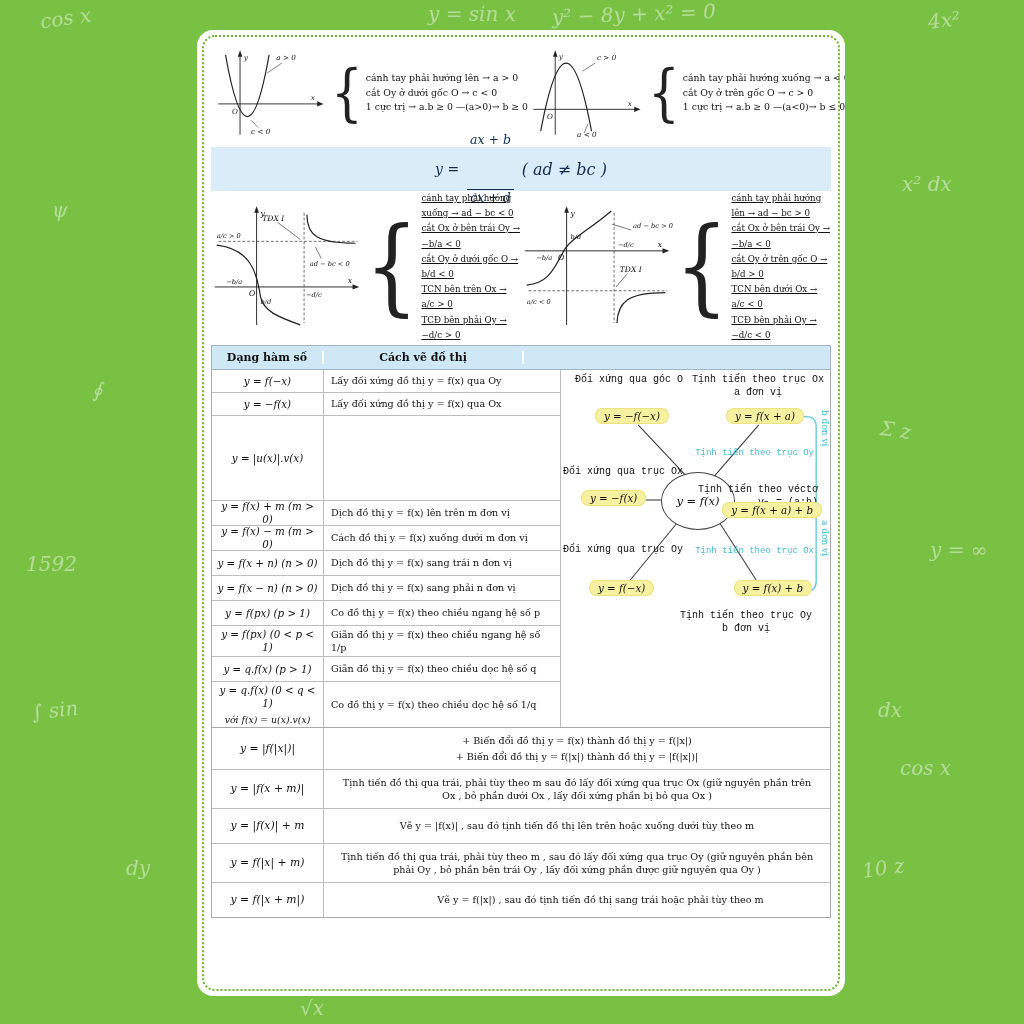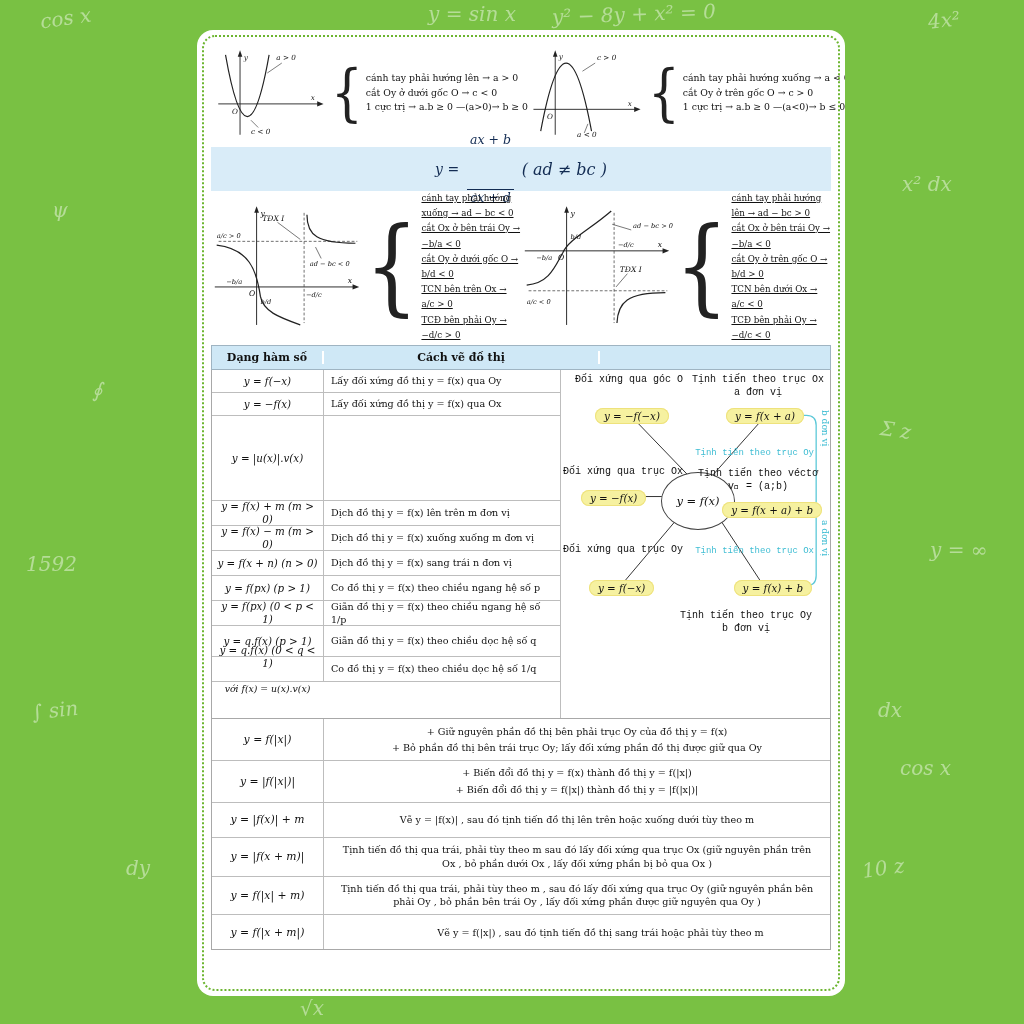--- a/index.html
+++ b/index.html
@@ -41,34 +41,34 @@
   .axis{stroke:#222;stroke-width:1;fill:none;}
   .curve{stroke:#222;stroke-width:1.3;fill:none;}
   .dash{stroke:#444;stroke-width:.8;stroke-dasharray:3 2;fill:none;}
   .ann{stroke:#333;stroke-width:.7;fill:none;}
   .tip{fill:#222;}
   .gm{font-style:italic;font-family:"DejaVu Serif",serif;font-size:8px;fill:#111;}
   .gm.small{font-size:7px;}
   
   .thead{display:flex;background:#cfe8f6;height:23px;align-items:center;margin-top:5px;border:1px solid #9fb4c2;font-weight:bold;font-size:11px;}
   .th1{width:112px;text-align:center;border-right:2px solid #fff;box-sizing:border-box;}
-  .th2{width:276px;text-align:center;border-right:2px solid #fff;box-sizing:border-box;}
+  .th2{width:200px;text-align:center;border-right:2px solid #fff;box-sizing:border-box;}
   .th3{flex:1;}
   .main-wrap{display:flex;border:1px solid #a8a8a8;border-top:none;}
   .left-table{width:348px;display:flex;flex-direction:column;}
   .trow{display:flex;border-bottom:1px solid #bdbdbd;}
   .left-table .trow:nth-child(1),.left-table .trow:nth-child(2){height:22px;}
   .left-table .trow:nth-child(3){height:84px;}
   .left-table .trow:nth-child(4),.left-table .trow:nth-child(5),
   .left-table .trow:nth-child(6),.left-table .trow:nth-child(7),
   .left-table .trow:nth-child(8),.left-table .trow:nth-child(10){height:24px;}
   .left-table .trow:nth-child(9){height:30px;}
   .left-table .trow:nth-child(11){flex:1;border-bottom:none;}
   .fcell{width:112px;border-right:1px solid #bdbdbd;display:flex;flex-direction:column;align-items:center;justify-content:center;text-align:center;font-style:italic;font-size:10.3px;padding:2px 3px;box-sizing:border-box;line-height:1.25;}
-  .fx2{font-size:9.3px;margin-top:13px;}
+  .fx2{font-size:9.3px;margin-top:4px;}
   .dcell{flex:1;display:flex;flex-direction:column;justify-content:center;padding:2px 7px;font-size:9.6px;line-height:1.4;box-sizing:border-box;}
   .dline{margin:1.5px 0;}
   .bottom-wrap{border:1px solid #a8a8a8;border-top:none;}
   .bottom-wrap .trow{min-height:34px;}
   .bottom-wrap .trow:last-child{border-bottom:none;gap:47px;}
   .bottom-wrap .fcell{font-size:10.8px;}
   .bottom-wrap .dcell{align-items:center;text-align:center;padding:4px 14px;}
   
   .mindmap{flex:1;border-left:1px solid #bdbdbd;position:relative;min-height:348px;font-size:10px;}
   .mm-svg{position:absolute;inset:0;width:100%;height:100%;}
@@ -268,29 +268,37 @@
           </div>
           <div class="dcell">
             <div class="dline">Dịch đồ thị  y = f(x)  lên trên  m  đơn vị</div>
           </div>
         </div>
         <div class="trow">
           <div class="fcell">
             <div class="fx">y = f(x) − m   (m &gt; 0)</div>
           </div>
           <div class="dcell">
-            <div class="dline">Dịch đồ thị  y = f(x)  xuống xuống  m  đơn vị</div>
+            <div class="dline">Cách đồ thị  y = f(x)  xuống dưới  m  đơn vị</div>
           </div>
         </div>
         <div class="trow">
           <div class="fcell">
             <div class="fx">y = f(x + n)   (n &gt; 0)</div>
           </div>
           <div class="dcell">
             <div class="dline">Dịch đồ thị  y = f(x)  sang trái  n  đơn vị</div>
+          </div>
+        </div>
+        <div class="trow">
+          <div class="fcell">
+            <div class="fx">y = f(x − n)   (n &gt; 0)</div>
+          </div>
+          <div class="dcell">
+            <div class="dline">Dịch đồ thị  y = f(x)  sang phải  n  đơn vị</div>
           </div>
         </div>
         <div class="trow">
           <div class="fcell">
             <div class="fx">y = f(px)   (p &gt; 1)</div>
           </div>
           <div class="dcell">
             <div class="dline">Co đồ thị  y = f(x)  theo chiều ngang hệ số  p</div>
           </div>
         </div>
@@ -337,70 +345,61 @@
         <div>Tịnh tiến theo trục Ox</div>
         <div>a đơn vị</div>
       </div>
       <div class="pill" style="left:34px;top:38px">y = −f(−x)</div>
       <div class="pill" style="right:26px;top:38px">y = f(x + a)</div>
       <div class="mm-label" style="left:2px;top:96px">Đối xứng qua trục Ox</div>
       <div class="pill" style="left:20px;top:120px">y = −f(x)</div>
       <div class="center-oval" style="left:100px;top:102px">y =  f(x)</div>
       <div class="mm-label teal" style="right:16px;top:78px;font-size:9px">Tịnh tiến theo trục Oy</div>
       <div class="vert" style="right:0px;top:40px">b đơn vị</div>
-      <div class="mm-label" style="right:12px;top:98px;text-align:center">
+      <div class="mm-label" style="right:12px;top:114px;text-align:right">
         <div>Tịnh tiến theo véctơ</div>
         <div>v⃗ = (a;b)</div>
       </div>
       <div class="pill" style="right:8px;top:132px">y = f(x + a) + b</div>
       <div class="mm-label" style="left:2px;top:174px">Đối xứng qua trục Oy</div>
       <div class="mm-label teal" style="right:16px;top:176px;font-size:9px">Tịnh tiến theo trục Ox</div>
       <div class="vert" style="right:0px;top:150px">a đơn vị</div>
       <div class="pill" style="left:28px;top:210px">y = f(−x)</div>
       <div class="pill" style="right:18px;top:210px">y = f(x) + b</div>
       <div class="mm-label" style="right:18px;top:240px;text-align:center">
         <div>Tịnh tiến theo trục Oy</div>
         <div>b đơn vị</div>
       </div>
     </div>
   </div>
 
   <div class="bottom-wrap" id="bottom-rows">
       <div class="trow">
         <div class="fcell">
-          <div class="fx">y = f(|x|)</div>
-        </div>
-        <div class="dcell">
-          <div class="dline">+ Giữ nguyên phần đồ thị bên phải trục  Oy  của đồ thị  y = f(x)</div>
-          <div class="dline">+ Bỏ phần đồ thị bên trái trục  Oy; lấy đối xứng phần đồ thị được giữ qua  Oy</div>
-        </div>
-      </div>
-      <div class="trow">
-        <div class="fcell">
           <div class="fx">y = |f(|x|)|</div>
         </div>
         <div class="dcell">
           <div class="dline">+ Biến đổi đồ thị  y = f(x)  thành đồ thị  y = f(|x|)</div>
           <div class="dline">+ Biến đổi đồ thị  y = f(|x|)  thành đồ thị  y = |f(|x|)|</div>
         </div>
       </div>
       <div class="trow">
         <div class="fcell">
+          <div class="fx">y = |f(x + m)|</div>
+        </div>
+        <div class="dcell">
+          <div class="dline">Tịnh tiến đồ thị qua trái, phải tùy theo  m  sau đó lấy đối xứng qua trục  Ox  (giữ nguyên phần trên  Ox , bỏ phần dưới  Ox , lấy đối xứng phần bị bỏ qua  Ox )</div>
+        </div>
+      </div>
+      <div class="trow">
+        <div class="fcell">
           <div class="fx">y = |f(x)| + m</div>
         </div>
         <div class="dcell">
           <div class="dline">Vẽ  y = |f(x)| , sau đó tịnh tiến đồ thị lên trên hoặc xuống dưới tùy theo  m</div>
-        </div>
-      </div>
-      <div class="trow">
-        <div class="fcell">
-          <div class="fx">y = |f(x + m)|</div>
-        </div>
-        <div class="dcell">
-          <div class="dline">Tịnh tiến đồ thị qua trái, phải tùy theo  m  sau đó lấy đối xứng qua trục  Ox  (giữ nguyên phần trên  Ox , bỏ phần dưới  Ox , lấy đối xứng phần bị bỏ qua  Ox )</div>
         </div>
       </div>
       <div class="trow">
         <div class="fcell">
           <div class="fx">y = f(|x| + m)</div>
         </div>
         <div class="dcell">
           <div class="dline">Tịnh tiến đồ thị qua trái, phải tùy theo  m , sau đó lấy đối xứng qua trục  Oy  (giữ nguyên phần bên phải  Oy , bỏ phần bên trái  Oy , lấy đối xứng phần được giữ nguyên qua  Oy )</div>
         </div>
       </div>

